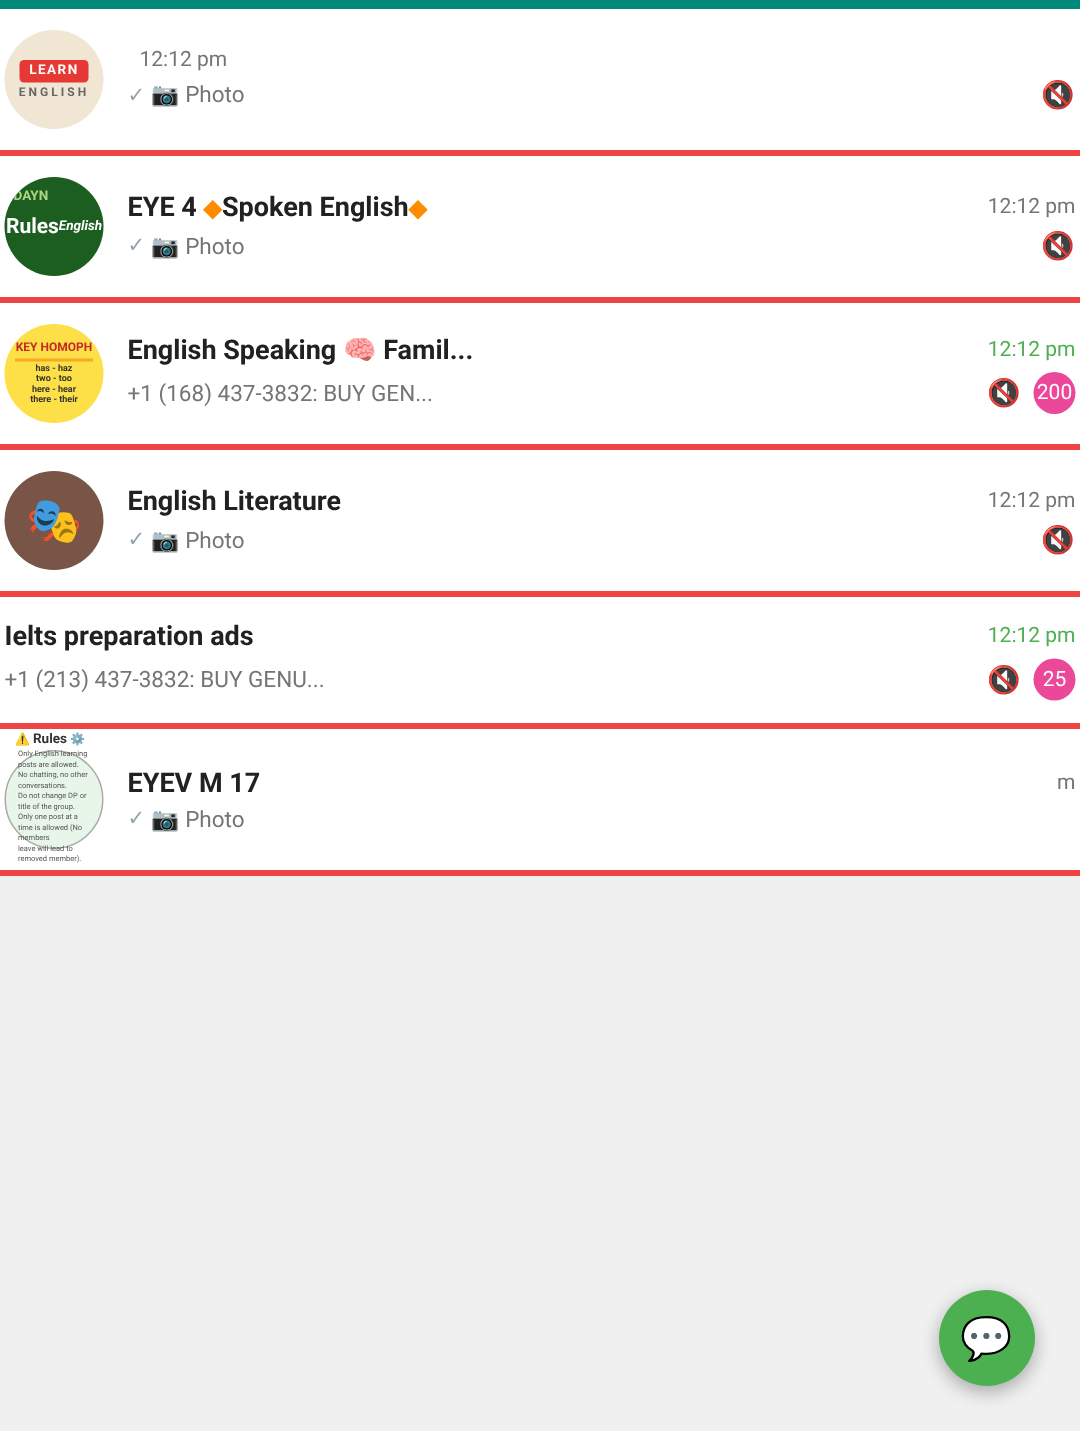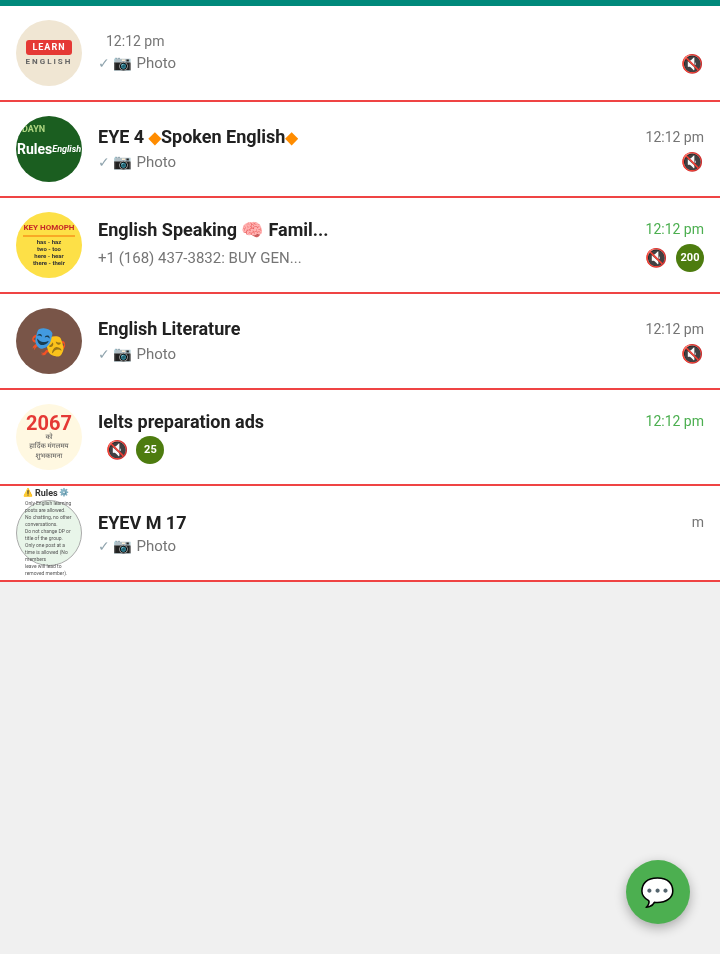--- a/index.html
+++ b/index.html
@@ -16,22 +16,22 @@
       background: #00897B;
     }
 
     .chat-list {
       background: #fff;
     }
 
     .chat-item {
       display: flex;
       align-items: center;
-      padding: 14px 16px;
-      border-bottom: 2px solid #ef4444;
+      padding: 14px 3px;
+      border-bottom: 4px solid #ef4444;
       background: #fff;
       cursor: pointer;
       min-height: 88px;
     }
 
     .avatar {
       width: 66px;
       height: 66px;
       border-radius: 50%;
       flex-shrink: 0;
@@ -107,30 +107,30 @@
       flex-shrink: 0;
       margin-left: 8px;
     }
 
     .mute-icon {
       color: #bdbdbd;
       font-size: 18px;
     }
 
     .badge {
-      background: #4d7c0f;
+      background: #ec4899;
       color: white;
       border-radius: 50%;
       width: 28px;
       height: 28px;
       display: flex;
       align-items: center;
       justify-content: center;
-      font-size: 11px;
-      font-weight: bold;
+      font-size: 14px;
+      font-weight: normal;
     }
 
     
     .av-el {
       width: 66px;
       height: 66px;
       border-radius: 50%;
       overflow: hidden;
       position: relative;
       background: #f0e6d3;
@@ -393,30 +393,27 @@
           <span>Photo</span>
         </span>
         <span class="chat-meta">
           <span class="mute-icon">🔇</span>
         </span>
       </div>
     </div>
   </div>
 
   <div class="chat-item">
-    <div class="av-ielts" style="border-radius:50%;flex-shrink:0;margin-right:16px;">
-      <div class="av-ielts-year">2067</div>
-      <div class="av-ielts-sub">को<br>हार्दिक मंगलमय<br>शुभकामना</div>
-    </div>
     <div class="chat-content">
       <div class="chat-header">
         <span class="chat-name">Ielts preparation ads</span>
         <span class="chat-time green">12:12 pm</span>
       </div>
       <div class="chat-preview">
+        <span class="chat-message">+1 (213) 437-3832: BUY GENU...</span>
         <span class="chat-meta">
           <span class="mute-icon">🔇</span>
           <span class="badge">25</span>
         </span>
       </div>
     </div>
   </div>
 
   <div class="chat-item">
     <div class="av-eyev" style="border-radius:50%;flex-shrink:0;margin-right:16px;width:66px;height:66px;">

